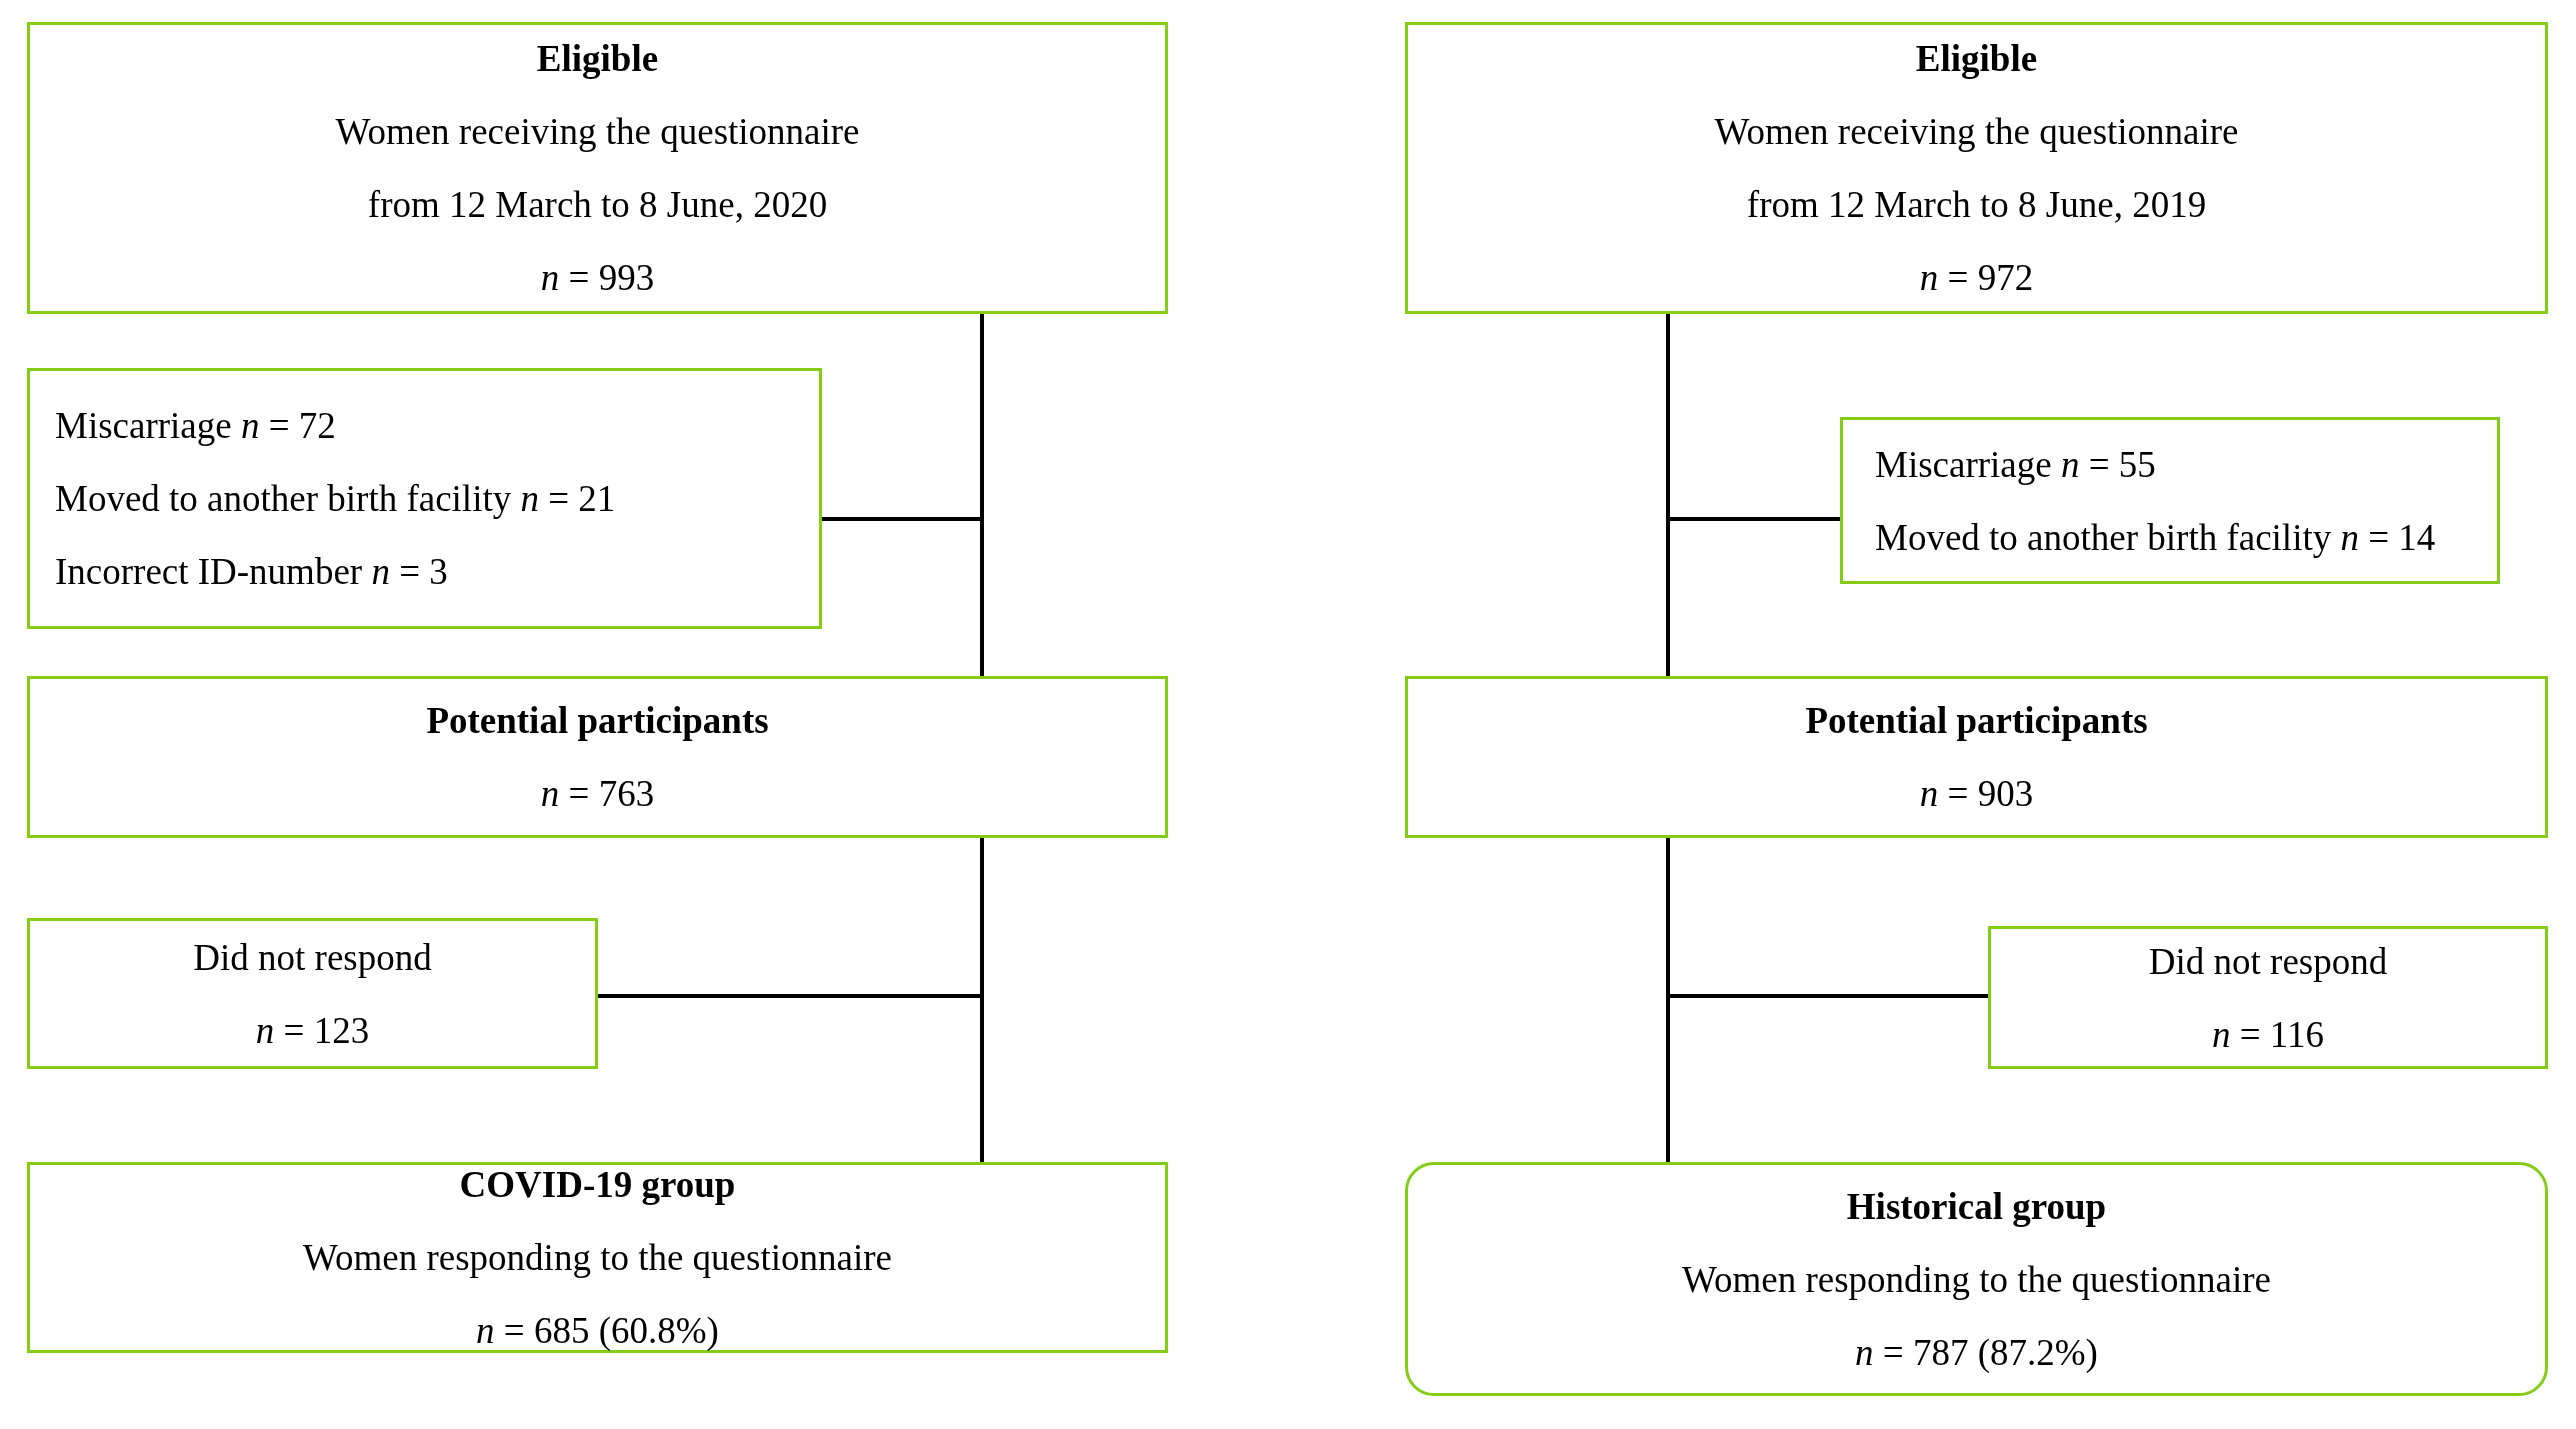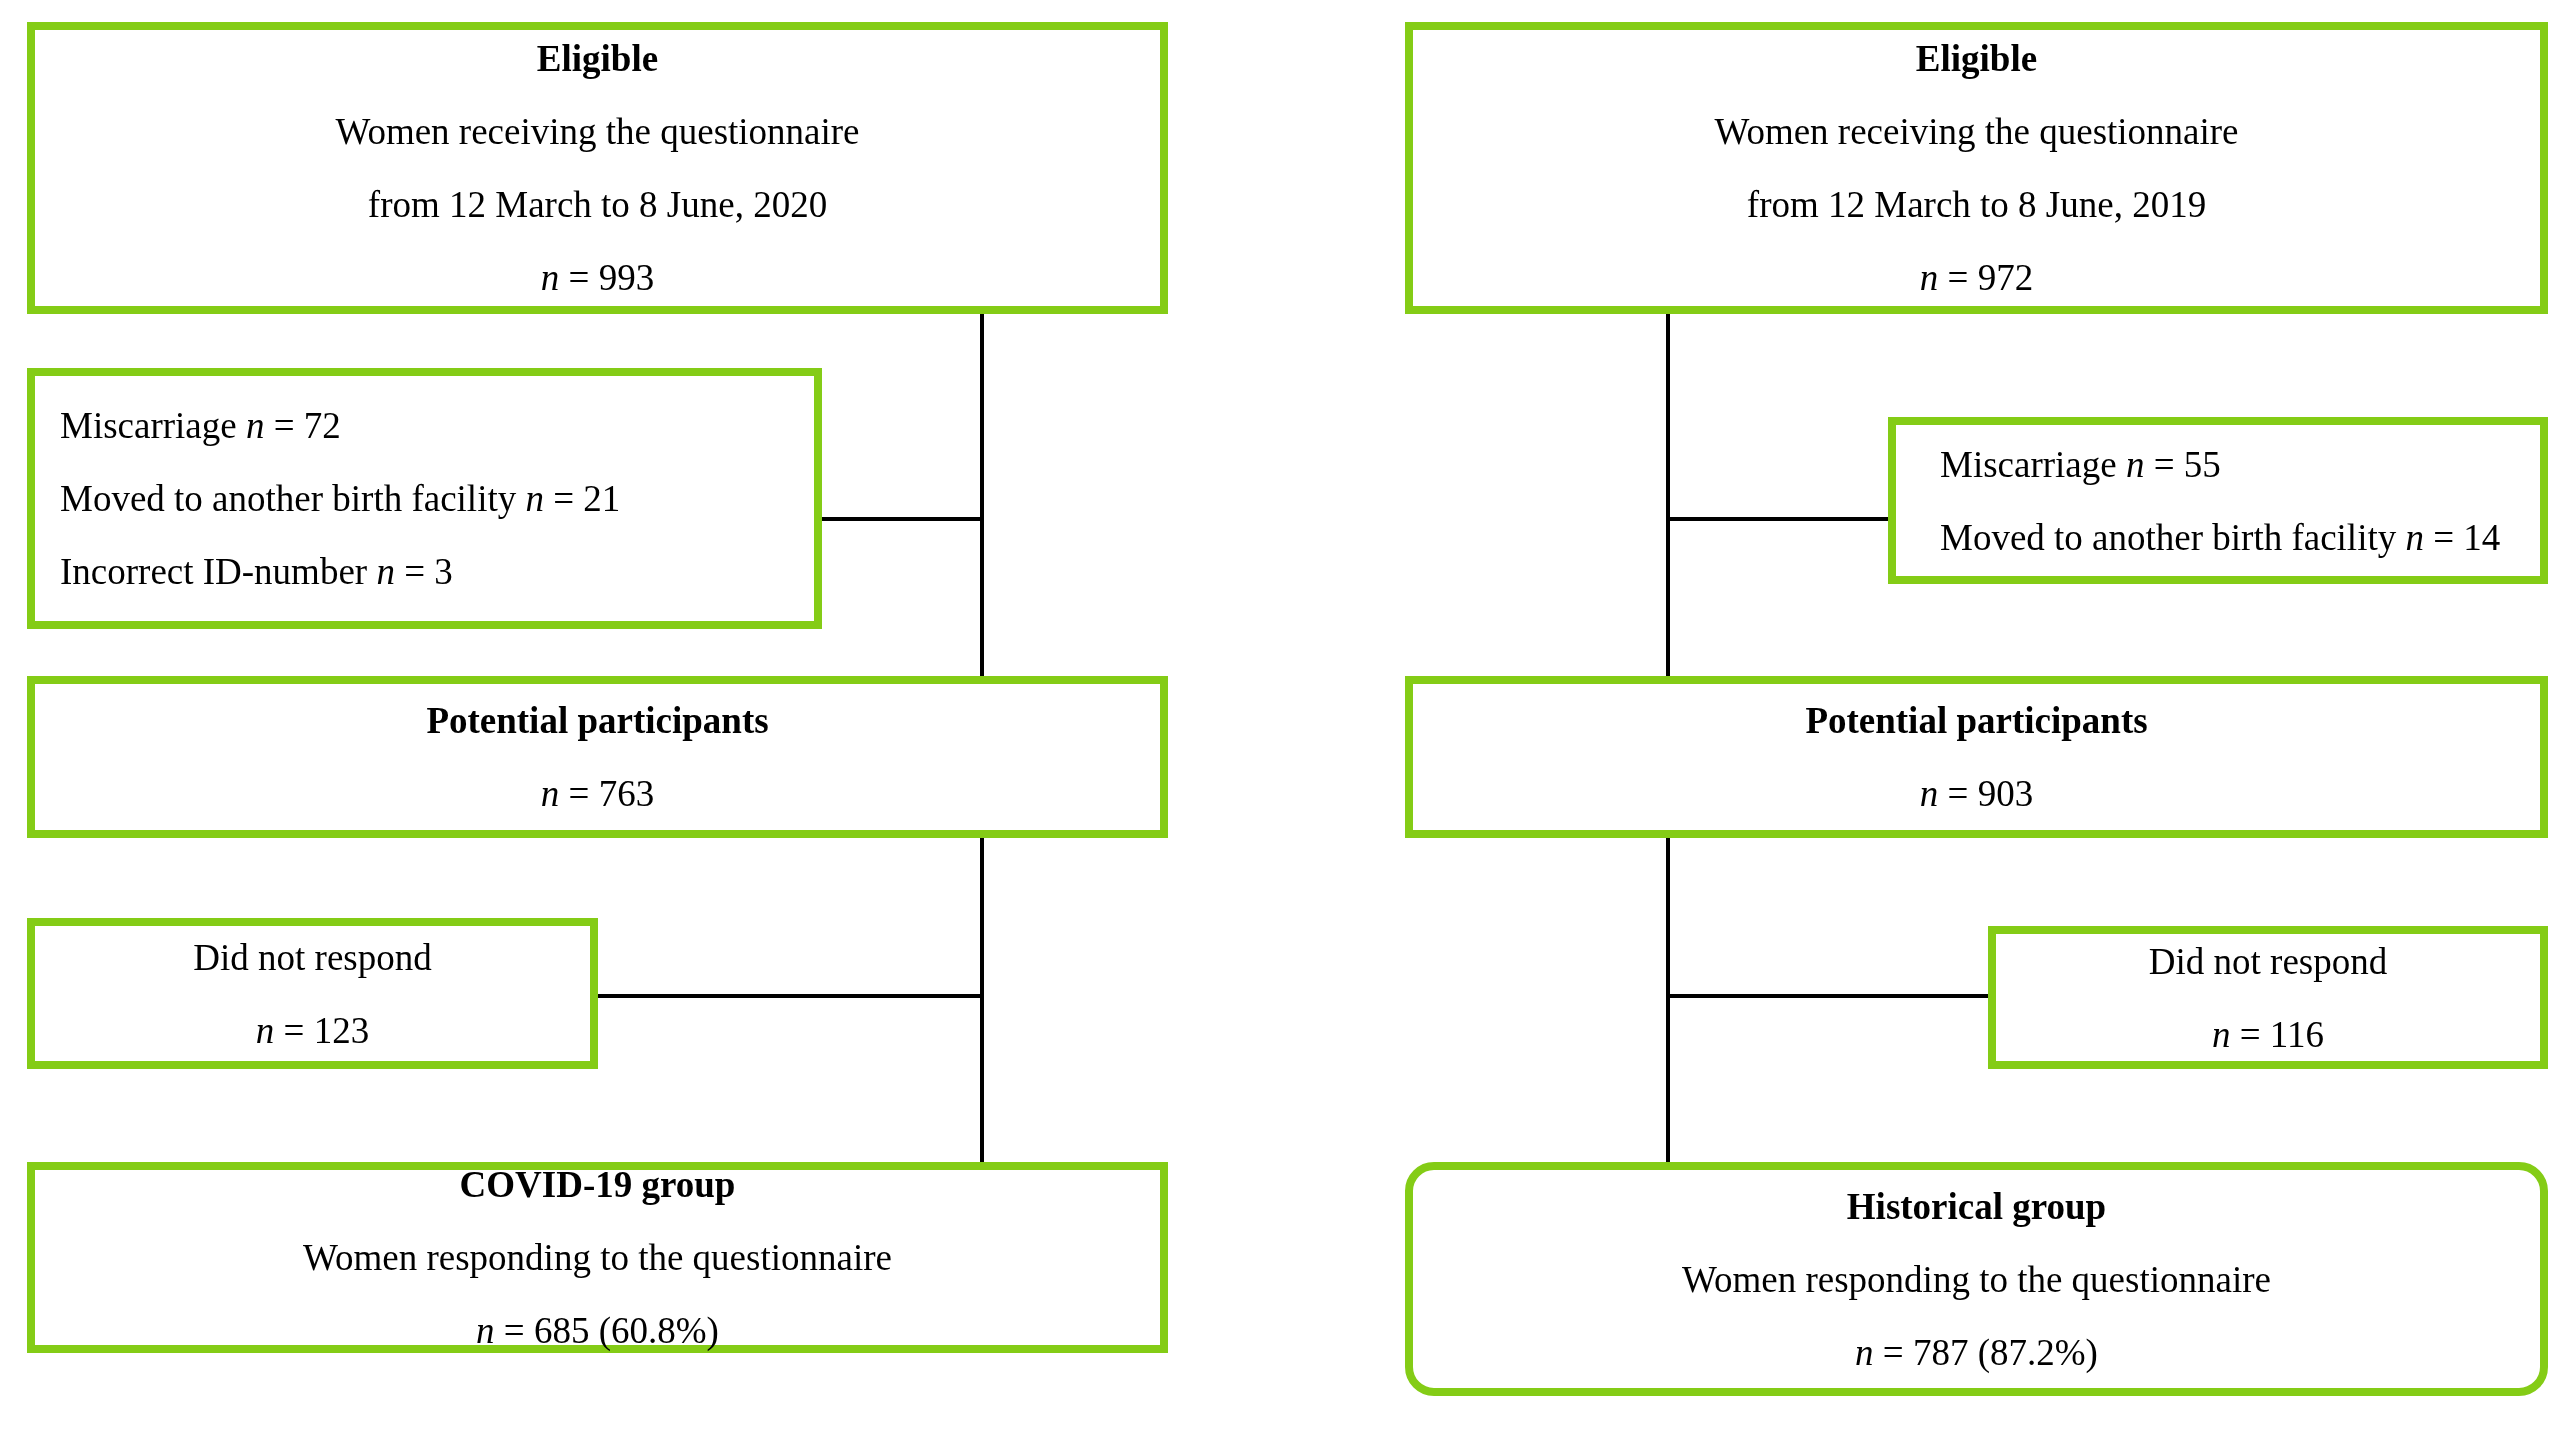--- a/index.html
+++ b/index.html
@@ -8,21 +8,21 @@
     width: 2576px;
     height: 1429px;
     background: #ffffff;
     font-family: "Liberation Serif", "DejaVu Serif", serif;
     color: #000;
     overflow: hidden;
   }
   .box {
     position: absolute;
     box-sizing: border-box;
-    border: 8px solid #84cc16;
+    border: 3px solid #84cc16;
     background: #ffffff;
     display: flex;
     flex-direction: column;
     justify-content: center;
   }
   .tcenter { align-items: center; text-align: center; }
   .tleft   { align-items: flex-start; text-align: left; }
   .ln {
     margin: 0;
     font-size: 37px;
@@ -80,21 +80,21 @@
   <div class="conn" style="left:1666px; top:517px; width:226px; height:4px;"></div>
   <div class="conn" style="left:1666px; top:994px; width:326px; height:4px;"></div>
 
   <div class="box tcenter" style="left:1405px; top:22px; width:1143px; height:292px;">
     <p class="ln bold">Eligible</p>
     <p class="ln">Women receiving the questionnaire</p>
     <p class="ln">from 12 March to 8 June, 2019</p>
     <p class="ln"><span class="nit">n</span><span> = 972</span></p>
   </div>
 
-  <div class="box tleft" style="left:1888px; top:417px; width:660px; height:167px; padding-left:44px;">
+  <div class="box tleft" style="left:1840px; top:417px; width:660px; height:167px; padding-left:32px;">
     <p class="ln"><span>Miscarriage </span><span class="nit">n</span><span> = 55</span></p>
     <p class="ln"><span>Moved to another birth facility </span><span class="nit">n</span><span> = 14</span></p>
   </div>
 
   <div class="box tcenter" style="left:1405px; top:676px; width:1143px; height:162px;">
     <p class="ln bold">Potential participants</p>
     <p class="ln"><span class="nit">n</span><span> = 903</span></p>
   </div>
 
   <div class="box tcenter" style="left:1988px; top:926px; width:560px; height:143px;">

